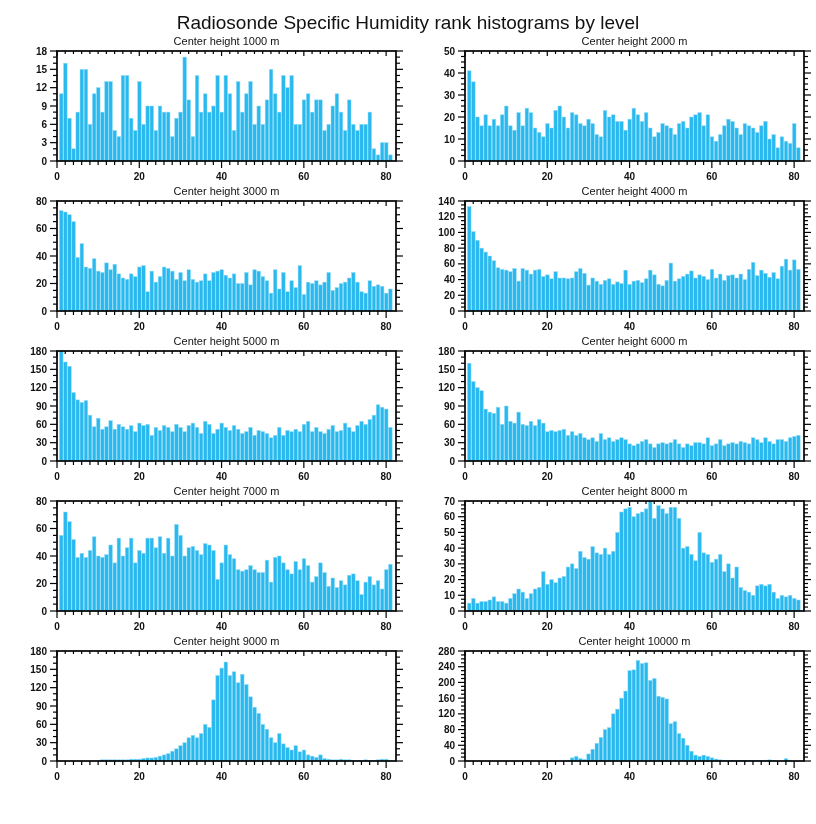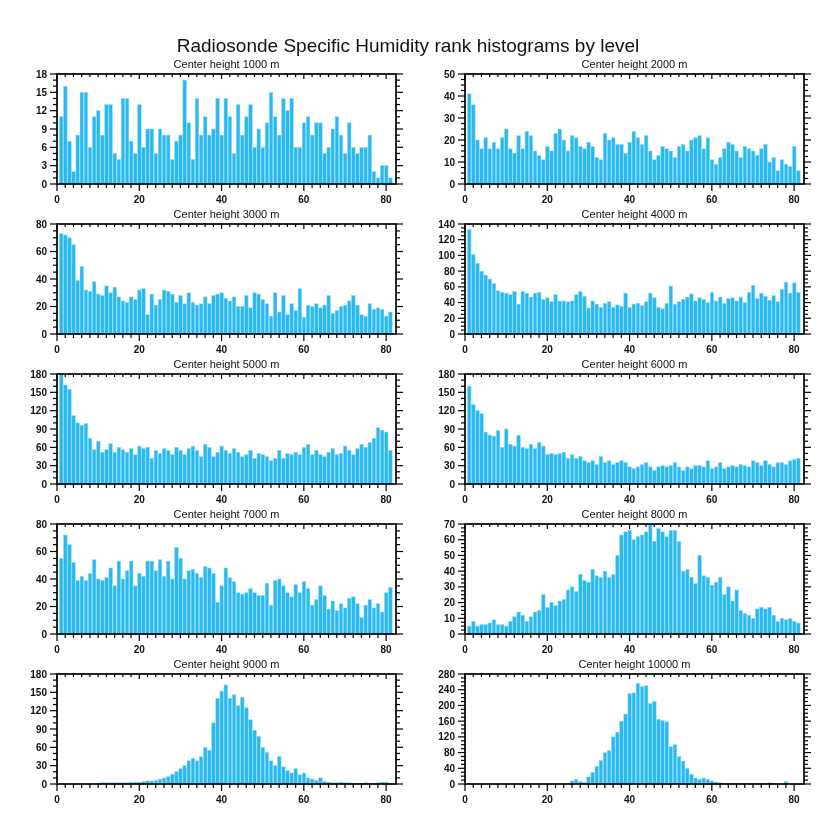--- a/index.html
+++ b/index.html
@@ -1,18 +1,18 @@
 <!DOCTYPE html>
 <html><head>
 <meta charset="utf-8">
 <style>
   html,body{margin:0;padding:0;background:#ffffff;}
   body{width:816px;height:824px;overflow:hidden;font-family:"Liberation Sans",sans-serif;color:#000;}
   .page{width:816px;height:824px;background:#fff;}
-  .main-title{width:816px;text-align:center;font-size:19px;padding-top:12px;padding-bottom:2px;color:#111;margin-top:23px;}
+  .main-title{width:816px;text-align:center;font-size:19px;padding-top:12px;padding-bottom:2px;color:#111;}
   .grid{display:grid;grid-template-columns:408px 408px;grid-auto-rows:150px;text-align:center;}
   svg text{font-family:"Liberation Sans",sans-serif;}
 </style>
 </head>
 <body>
 
 <div class="page">
   <div class="main-title">Radiosonde Specific Humidity rank histograms by level</div>
   <div class="grid" id="histogram-grid">
       <svg width="408" height="150" viewBox="0 0 408 150">

